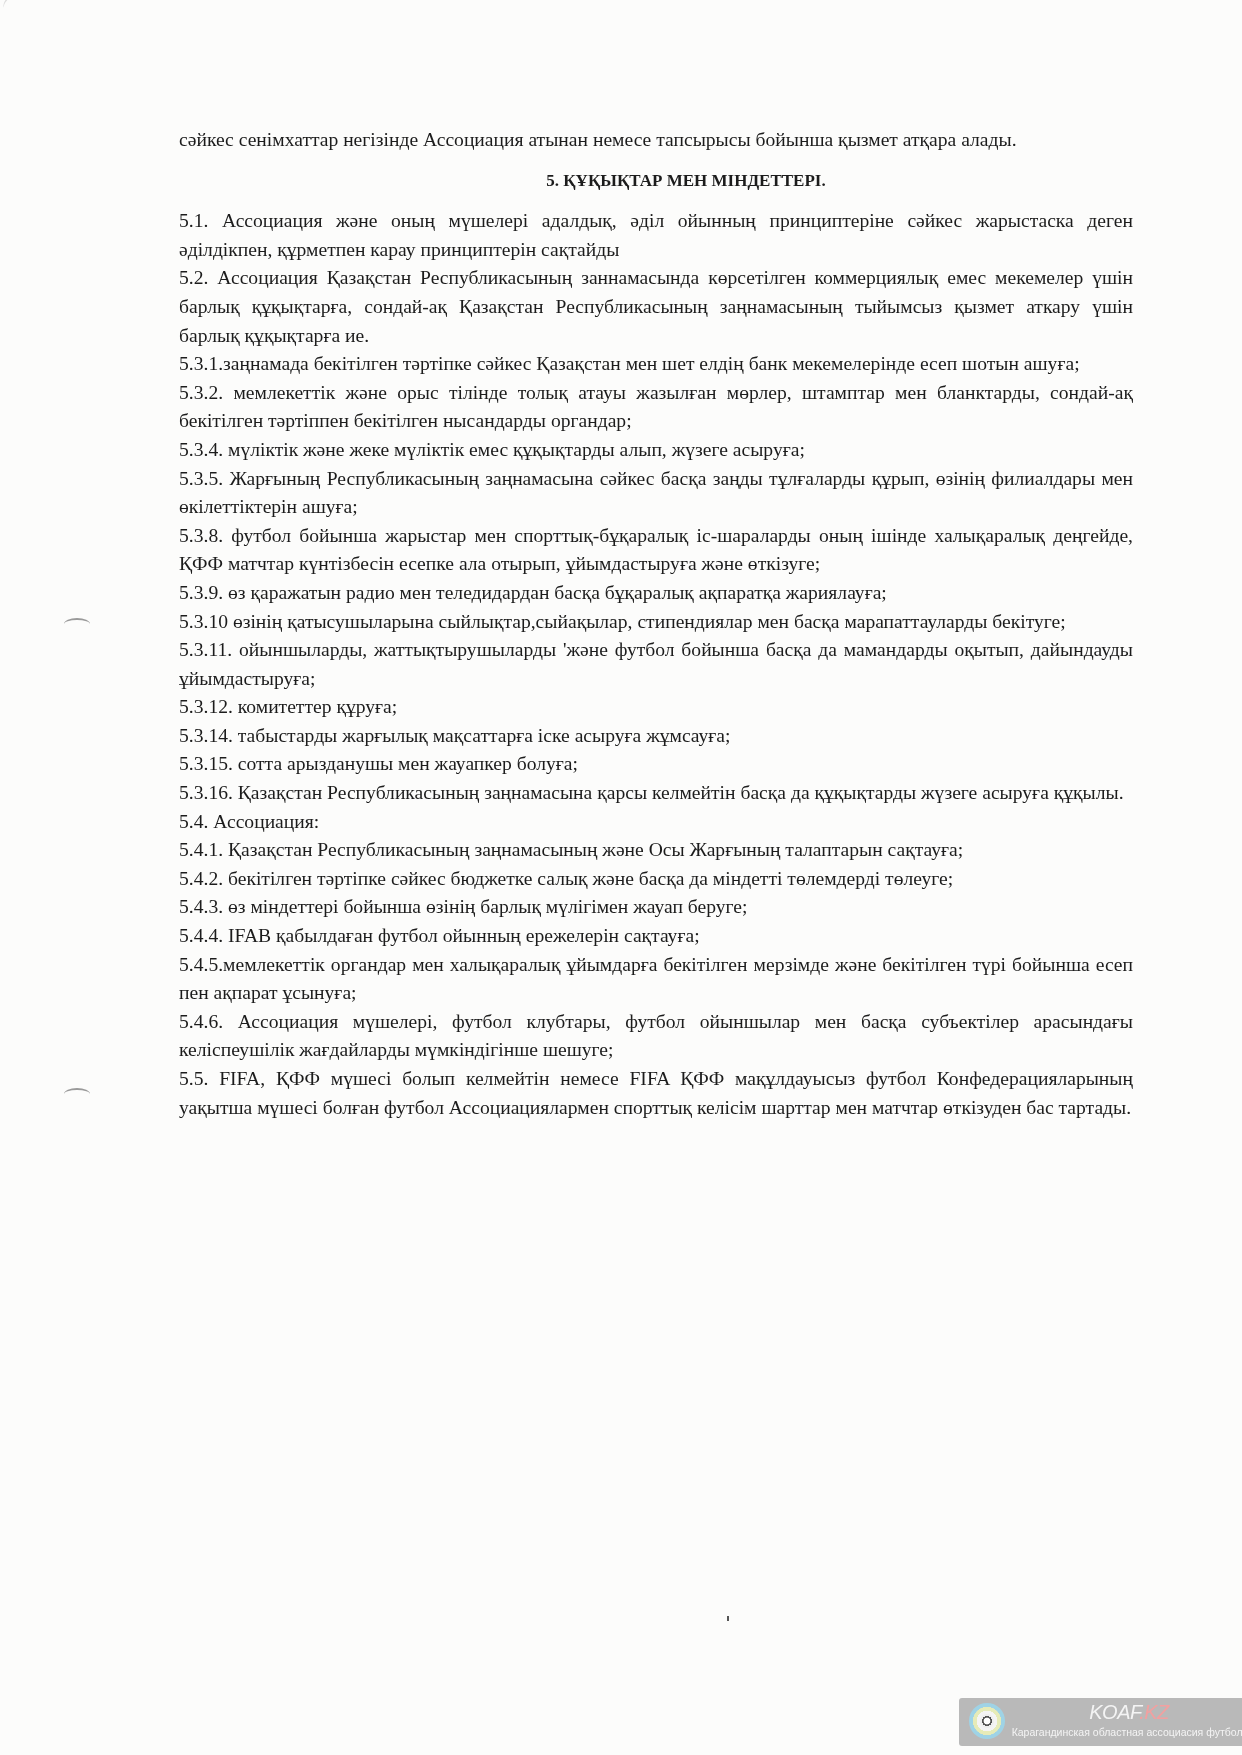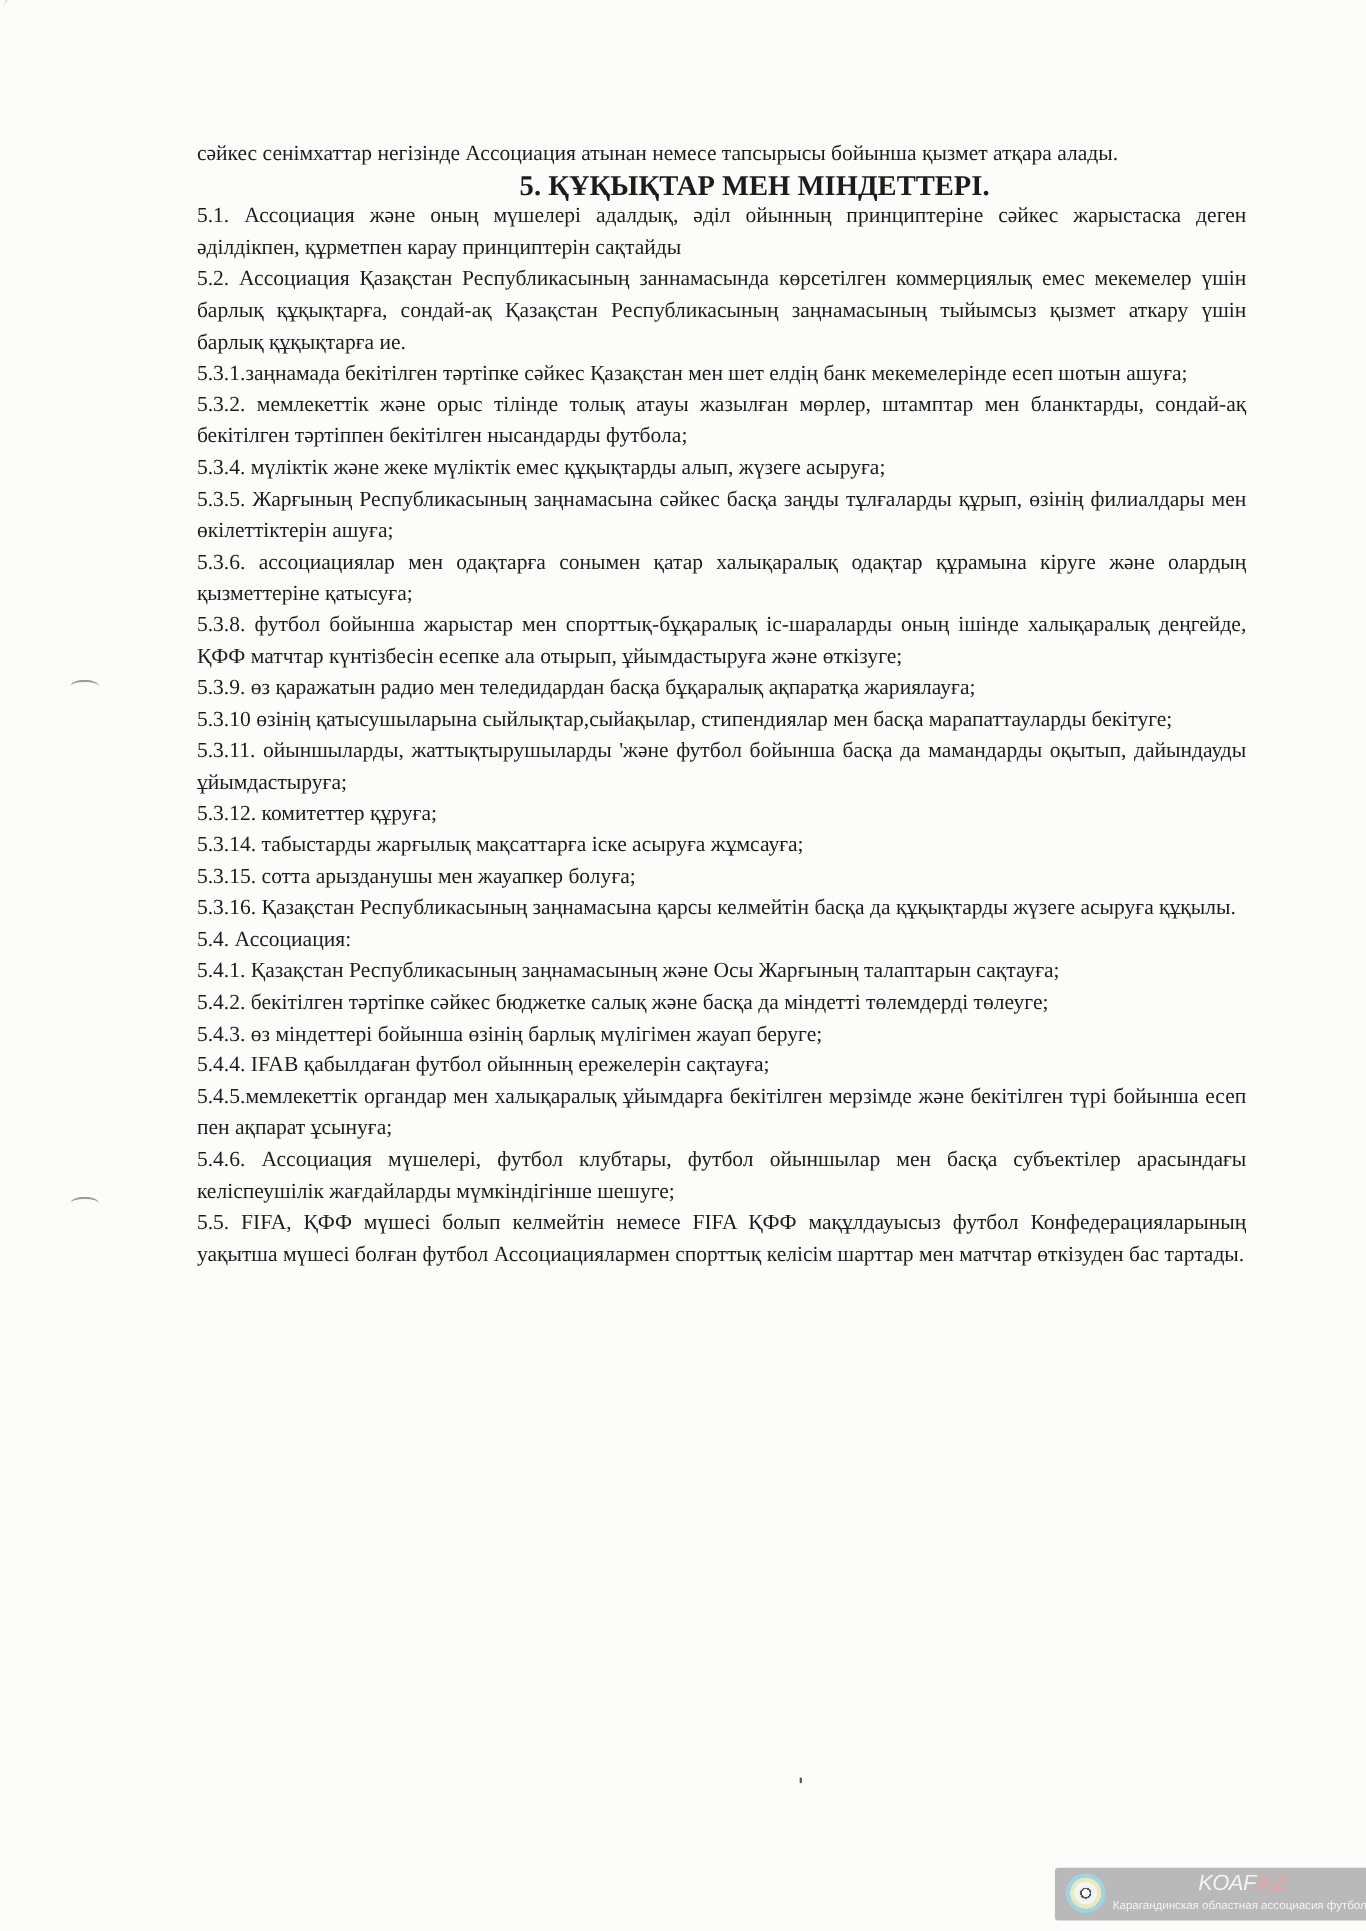--- a/index.html
+++ b/index.html
@@ -17,21 +17,21 @@
   .hole-mark {
     position: absolute; left: 64px; width: 26px; height: 10px;
     border-top: 2px solid #9a9a9a; border-radius: 50% 50% 0 0;
   }
   .doc {
     position: absolute; left: 179px; top: 126px; width: 954px;
     font-size: 19.6px; line-height: 28.6px;
   }
   .p { text-align: justify; text-align-last: left; margin: 0; }
   .heading {
-    text-align: center; font-weight: bold; font-size: 26px; margin: 0;
+    text-align: center; font-weight: bold; font-size: 17px; margin: 12px;
     padding-left: 60px;
     font-family: Liberation Serif, serif;
   }
   .indent1 { padding-left: 3px; }
   .dot-mark {
     position: absolute; left: 727px; top: 1616px; width: 2px; height: 5px;
     background: #555;
   }
   .watermark {
     position: absolute; left: 937px; top: 1698px; width: 296px; height: 48px;
@@ -64,24 +64,23 @@
 <div class="page-mark"></div>
 <div class="hole-mark" style="top:618px;"></div>
 <div class="hole-mark" style="top:1088px;"></div>
 
 <div class="doc">
   <p class="p">сәйкес сенімхаттар негізінде Ассоциация атынан немесе тапсырысы бойынша қызмет атқара алады.</p>
   <p class="heading">5. ҚҰҚЫҚТАР МЕН МІНДЕТТЕРІ.</p>
   <p class="p">5.1. Ассоциация және оның мүшелері адалдық, әділ ойынның принциптеріне сәйкес жарыстаска деген әділдікпен, құрметпен карау принциптерін сақтайды</p>
   <p class="p">5.2. Ассоциация Қазақстан Республикасының заннамасында көрсетілген коммерциялық емес мекемелер үшін барлық құқықтарға, сондай-ақ Қазақстан Республикасының заңнамасының тыйымсыз қызмет аткару үшін барлық құқықтарға ие.</p>
   <p class="p">5.3.1.заңнамада бекітілген тәртіпке сәйкес Қазақстан мен шет елдің банк мекемелерінде есеп шотын ашуға;</p>
-  <p class="p">5.3.2. мемлекеттік және орыс тілінде толық атауы жазылған мөрлер, штамптар мен бланктарды, сондай-ақ бекітілген тәртіппен бекітілген нысандарды футбола;</p>
+  <p class="p">5.3.2. мемлекеттік және орыс тілінде толық атауы жазылған мөрлер, штамптар мен бланктарды, сондай-ақ бекітілген тәртіппен бекітілген нысандарды органдар;</p>
   <p class="p">5.3.4. мүліктік және жеке мүліктік емес құқықтарды алып, жүзеге асыруға;</p>
   <p class="p">5.3.5. Жарғының Республикасының заңнамасына сәйкес басқа заңды тұлғаларды құрып, өзінің филиалдары мен өкілеттіктерін ашуға;</p>
-  <p class="p">5.3.6. ассоциациялар мен одақтарға сонымен қатар халықаралық одақтар құрамына кіруге және олардың қызметтеріне қатысуға;</p>
   <p class="p">5.3.8. футбол бойынша жарыстар мен спорттық-бұқаралық іс-шараларды оның ішінде халықаралық деңгейде, ҚФФ матчтар күнтізбесін есепке ала отырып, ұйымдастыруға және өткізуге;</p>
   <p class="p">5.3.9. өз қаражатын радио мен теледидардан басқа бұқаралық ақпаратқа жариялауға;</p>
   <p class="p">5.3.10 өзінің қатысушыларына сыйлықтар,сыйақылар, стипендиялар мен басқа марапаттауларды бекітуге;</p>
   <p class="p">5.3.11. ойыншыларды, жаттықтырушыларды 'және футбол бойынша басқа да мамандарды оқытып, дайындауды ұйымдастыруға;</p>
   <p class="p">5.3.12. комитеттер құруға;</p>
   <p class="p">5.3.14. табыстарды жарғылық мақсаттарға іске асыруға жұмсауға;</p>
   <p class="p">5.3.15. сотта арызданушы мен жауапкер болуға;</p>
   <p class="p">5.3.16. Қазақстан Республикасының заңнамасына қарсы келмейтін басқа да құқықтарды жүзеге асыруға құқылы.</p>
   <p class="p">5.4. Ассоциация:</p>
   <p class="p">5.4.1. Қазақстан Республикасының заңнамасының және Осы Жарғының талаптарын сақтауға;</p>

